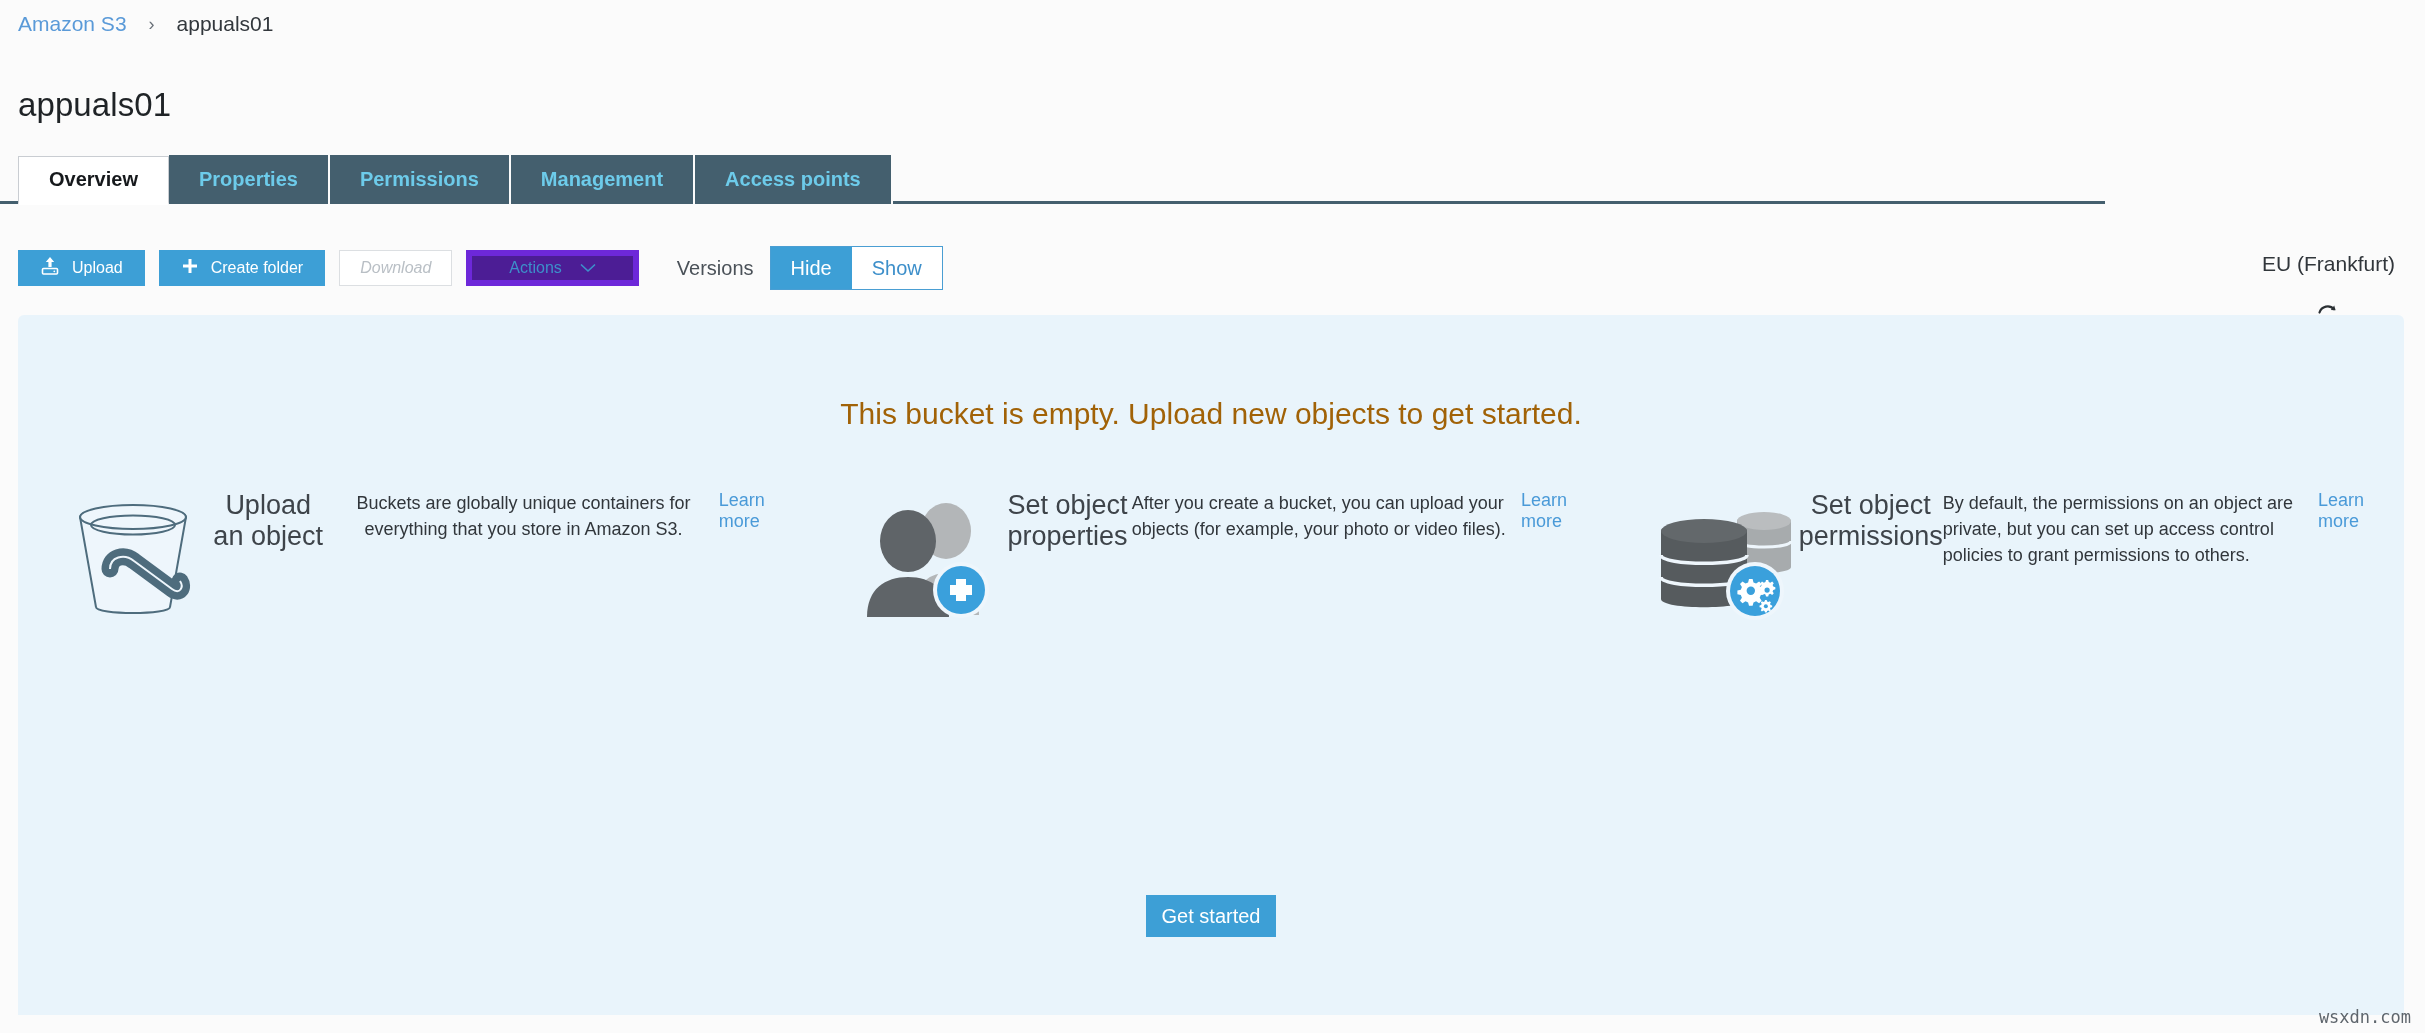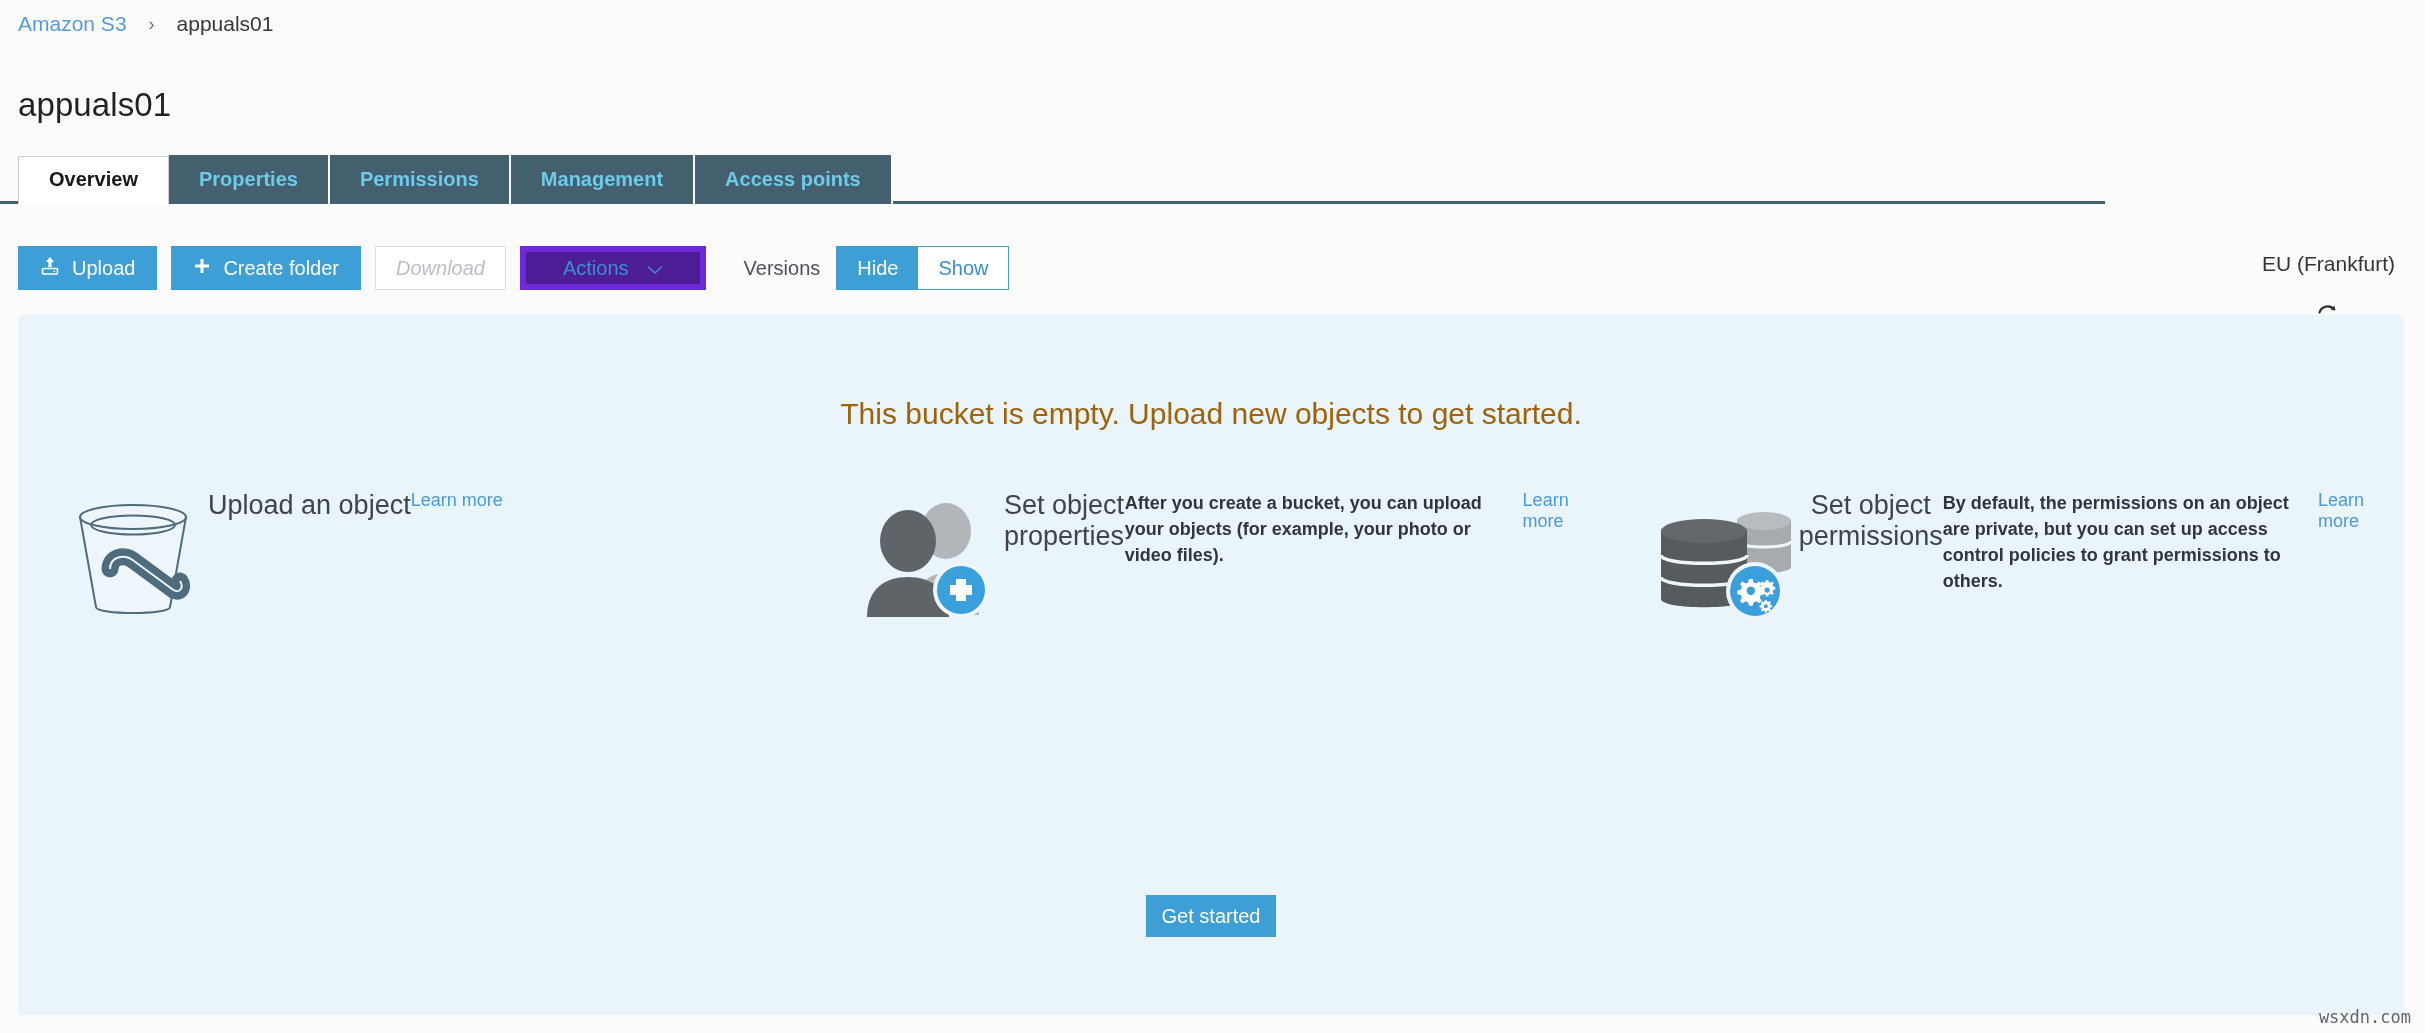--- a/index.html
+++ b/index.html
@@ -84,22 +84,22 @@
 
   
   .toolbar {
     position: absolute;
     left: 0; top: 238px;
     width: 2425px; height: 60px;
     display: flex; align-items: center;
   }
   .btn {
     display: inline-flex; align-items: center; justify-content: center;
-    height: 44px;
-    font-size: 20px;
+    height: 36px;
+    font-size: 16px;
     cursor: pointer;
     white-space: nowrap;
   }
   .btn-primary {
     background: #3d9fd6;
     color: #ffffff;
     border: none;
     padding: 0 22px;
     gap: 12px;
   }
@@ -191,21 +191,21 @@
     text-align: center;
   }
   .col-body {
     font-size: 18px;
     color: #31363b;
     line-height: 1.45;
     text-align: center;
     max-width: 640px;
     margin-bottom: 26px;
   }
-  .col-body.left-align { text-align: left; font-weight: bold; }
+  .col-body.left-align { text-align: left; }
   .learn-more {
     font-size: 18px;
     color: #4a9ad8;
     text-decoration: none;
     cursor: pointer;
   }
   .get-started-wrap {
     position: absolute;
     left: 0; right: 0; top: 580px;
     display: flex; justify-content: center;
@@ -325,20 +325,21 @@
         <div class="art">
           <svg width="150" height="125" viewBox="0 0 150 125">
             <path d="M22 22 C22 10, 128 10, 128 22 L112 112 C112 120, 38 120, 38 112 Z" fill="#eef6fc" stroke="#4e6c7d" stroke-width="2"></path>
             <ellipse cx="75" cy="22" rx="53" ry="12" fill="#eef6fc" stroke="#4e6c7d" stroke-width="2"></ellipse>
             <ellipse cx="75" cy="30" rx="42" ry="9.5" fill="none" stroke="#4e6c7d" stroke-width="2"></ellipse>
             <path d="M52 74 C52 62, 66 58, 76 66 L114 94 C122 100, 126 92, 122 86" fill="none" stroke="#4e6c7d" stroke-width="17" stroke-linecap="round" stroke-linejoin="round"></path>
             <path d="M52 74 C52 62, 66 58, 76 66 L114 94 C122 100, 126 92, 122 86" fill="none" stroke="#eef6fc" stroke-width="2"></path>
           </svg>
         </div>
         <div class="col-title">Upload an object</div>
+        <div class="col-body">Buckets are globally unique containers for everything that you store in Amazon S3.</div>
         <a class="learn-more">Learn more</a>
       </div>
 
       <div class="col">
         <div class="art">
           <svg width="150" height="125" viewBox="0 0 150 125">
 
             <ellipse cx="93" cy="36" rx="25" ry="28" fill="#b3b6b8"></ellipse>
             <path d="M60 120 C60 92, 74 78, 93 78 C112 78, 126 92, 126 120 Z" fill="#b3b6b8"></path>
 

